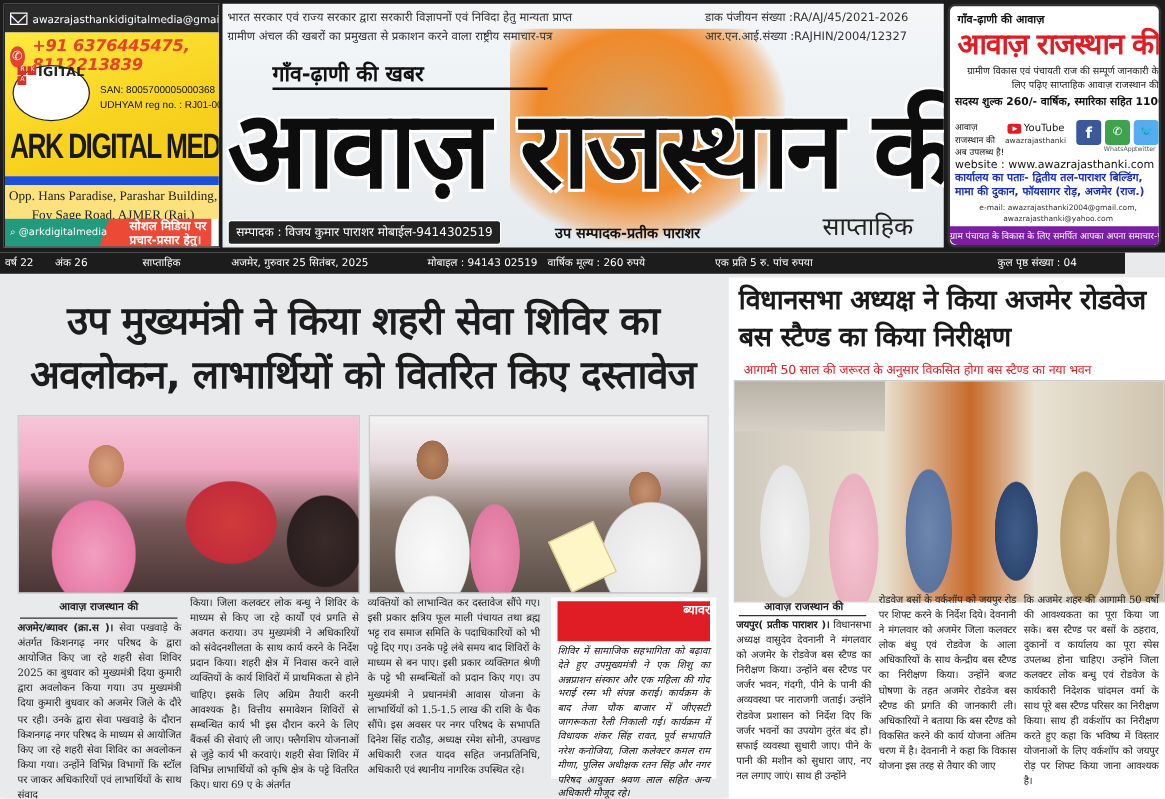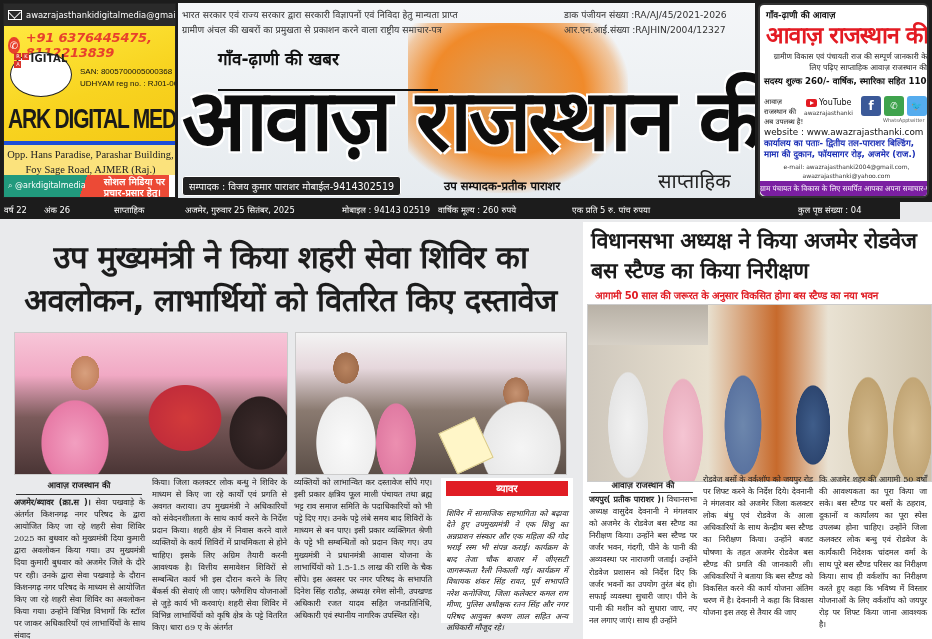--- a/index.html
+++ b/index.html
@@ -17,30 +17,30 @@
 .ad-phone{position:absolute;left:4px;top:4px;display:flex;align-items:center;gap:6px}
 .ad-phone .ph{width:17px;height:17px;border-radius:50%;background:#e8412c;color:#fff;font-size:10px;display:flex;align-items:center;justify-content:center}
 .ad-phone span.num{font-size:13px;font-style:italic;font-weight:bold;color:#e8412c;letter-spacing:-.2px}
 .ad-logo{position:absolute;left:6px;top:26px;width:62px;height:45px;border-radius:50%;background:#fff;border:1.5px solid #222;display:flex;align-items:flex-start;justify-content:center;gap:1px}
 .ad-logo .sq{display:grid;grid-template-columns:7px 7px;gap:1px}
 .ad-logo .sq i{width:7px;height:7px;background:#d8332a;font-style:normal;color:#fff;font-size:5px;text-align:center;line-height:7px}
 .ad-logo .sq i.w{background:#fff}
 .ad-logo b{font-size:10px;color:#222;letter-spacing:.2px}
 .ad-san{position:absolute;left:76px;top:40px;font-size:8px;color:#111;line-height:12px;white-space:nowrap;font-family:"Liberation Sans",sans-serif}
 .ad-brand{position:absolute;left:4px;top:76px;width:166px;font-size:21px;font-weight:bold;color:#1a1a1a;font-family:"Liberation Sans",sans-serif;letter-spacing:-1.2px;transform:scaleY(1.35);transform-origin:top left;white-space:nowrap}
-.ad-addr{position:absolute;left:0;top:137px;width:173px;height:34px;background:#fbe27c;border-top:4px solid #1d4ed8;text-align:center;font-family:"Liberation Serif",serif;font-size:10.5px;line-height:15px;color:#222;padding-top:2px}
+.ad-addr{position:absolute;left:0;top:137px;width:173px;height:34px;background:#fbe27c;border-top:7px solid #1d4ed8;text-align:center;font-family:"Liberation Serif",serif;font-size:10.5px;line-height:15px;color:#222;padding-top:2px}
 .ad-social{position:absolute;left:0;top:171px;width:165px;height:24px;background:linear-gradient(110deg,#219a7d 0%,#219a7d 48%,#ec4a36 48%)}
 .ad-social .h{position:absolute;left:4px;top:6px;font-size:8px;color:#fff}
 .ad-social .t{position:absolute;right:4px;top:1px;font-size:9.5px;line-height:11px;color:#fff;font-weight:bold;text-align:left}
 
 .mast-center{position:absolute;left:178px;top:3px;width:577px;height:195px;background:linear-gradient(180deg,#f4f6f8 0%,#e6ebef 100%);overflow:hidden}
 .mast-center .map{position:absolute;left:230px;top:20px;width:220px;height:170px;background:radial-gradient(ellipse at 45% 40%,#d9a062 0%,#f08a2a 45%,rgba(240,138,42,.4) 65%,rgba(255,255,255,0) 72%)}
 .tag1{position:absolute;left:4px;top:4px;font-size:9.2px;line-height:15px;color:#333;font-family:"DejaVu Serif",serif}
 .reg{position:absolute;left:386px;top:4px;font-size:9.2px;line-height:15px;color:#333}
-.gd-sub{position:absolute;left:40px;top:44px;font-size:17px;font-weight:bold;color:#111;border-bottom:2px solid #111;padding-bottom:19px;width:220px}
+.gd-sub{position:absolute;left:40px;top:44px;font-size:17px;font-weight:bold;color:#111;border-bottom:2px solid #111;padding-bottom:0;width:220px}
 .title{position:absolute;left:4px;top:56px;font-size:84px;font-weight:bold;color:#0d0d0d;letter-spacing:-3px;white-space:nowrap;transform:scaleY(1.02);text-shadow:2px 2px 0 #fff,-2px -2px 0 #fff,2px -2px 0 #fff,-2px 2px 0 #fff;font-family:"DejaVu Sans",sans-serif}
 .editor{position:absolute;left:4px;top:173px;height:20px;padding:0 6px;background:#222;color:#fff;font-size:9.6px;line-height:20px;border-radius:3px;border:1px solid #fff;white-space:nowrap}
 .coeditor{position:absolute;left:266px;top:175px;font-size:11.5px;font-weight:bold;color:#111}
 .weekly{position:absolute;left:480px;top:164px;font-size:20px;color:#222}
 
 .promo{position:absolute;left:758px;top:3px;width:171px;height:195px;background:#fff;border:2px solid #333;border-radius:6px;overflow:hidden}
 .promo .p-sub{position:absolute;left:6px;top:4px;font-size:8.8px;font-weight:bold;color:#111}
 .promo .p-title{position:absolute;left:6px;top:13px;font-size:23px;font-weight:bold;color:#e31b23;letter-spacing:-1px;white-space:nowrap}
 .promo .p-desc{position:absolute;left:2px;top:46px;width:165px;text-align:right;font-size:7.6px;line-height:11px;color:#222}
 .promo .p-fee{position:absolute;left:4px;top:70px;font-size:8.6px;font-weight:bold;color:#111;white-space:nowrap}
@@ -79,27 +79,27 @@
  radial-gradient(ellipse 30px 60px at 100px 110px,#ec8fb0 0%,#e07aa2 65%,transparent 67%),
  radial-gradient(ellipse 60px 70px at 225px 115px,#f5f5f5 0%,#e8e8e8 65%,transparent 67%),
  radial-gradient(ellipse 18px 22px at 220px 60px,#c69372 0%,#a87352 70%,transparent 72%),
  linear-gradient(180deg,#f3f3f3 0%,#e6d7dc 25%,#8a7a70 55%,#5c4f48 100%)}
 .p2 .doc{position:absolute;left:150px;top:90px;width:40px;height:45px;background:#fff6c8;transform:rotate(-25deg);border:1px solid #d8c98a}
 .byline{position:absolute;font-size:8.4px;font-weight:bold;color:#222;text-align:center}
 .rule{position:absolute;height:1px;background:#333}
 .col{position:absolute;font-size:8.2px;line-height:12.1px;color:#222;text-align:justify;font-family:"DejaVu Serif",serif;letter-spacing:-.15px}
 .col b{font-family:"DejaVu Sans",sans-serif}
 .sidebox{position:absolute;left:437px;top:250px;width:132px;height:145px;background:#fff;padding:3px 5px}
-.sidebox .head{background:#e01d24;color:#fff;font-size:10px;font-weight:bold;text-align:center;height:15px;line-height:15px;margin-bottom:12px}
+.sidebox .head{background:#e01d24;color:#fff;font-size:10px;font-weight:bold;text-align:right;height:32px;line-height:15px;margin-bottom:2px}
 .sidebox .txt{font-size:7.8px;line-height:11.4px;color:#111;text-align:justify;font-style:italic;font-family:"DejaVu Sans",sans-serif}
 
 
 .art-right{position:absolute;left:583px;top:222px;width:358px;height:417px;background:#fff}
 .hl-right{position:absolute;left:8px;top:4px;width:340px;font-size:21.5px;line-height:30px;font-weight:bold;color:#1a1a1a;letter-spacing:-.3px}
-.sub-right{position:absolute;left:12px;top:66px;width:334px;font-size:10px;font-weight:bold;color:#e01d24;white-space:nowrap;letter-spacing:-.2px}
+.sub-right{position:absolute;left:12px;top:66px;width:334px;font-size:10px;font-weight:normal;color:#e01d24;white-space:nowrap;letter-spacing:-.2px}
 .p3{left:4px;top:82px;width:345px;height:178px;background:
  radial-gradient(ellipse 30px 80px at 40px 120px,#f2f2f2 0%,#e5e5e5 65%,transparent 67%),
  radial-gradient(ellipse 30px 85px at 95px 130px,#f5c5d3 0%,#eab0c0 65%,transparent 67%),
  radial-gradient(ellipse 28px 75px at 155px 120px,#6d87ad 0%,#5a73a0 65%,transparent 67%),
  radial-gradient(ellipse 26px 60px at 225px 120px,#3f5d8a 0%,#2d4670 65%,transparent 67%),
  radial-gradient(ellipse 30px 80px at 280px 125px,#d2b88a 0%,#bfa270 65%,transparent 67%),
  radial-gradient(ellipse 30px 80px at 325px 125px,#d6bd90 0%,#c2a676 65%,transparent 67%),
  linear-gradient(90deg,#cfc8bd 0%,#e8e0cf 35%,#c76a2c 55%,#e9e2d3 70%,#cfc4ae 100%)}
 .p3 .roof{position:absolute;left:0;top:0;width:120px;height:40px;background:linear-gradient(180deg,#b8b1a6,#d6d0c6)}
 </style>

